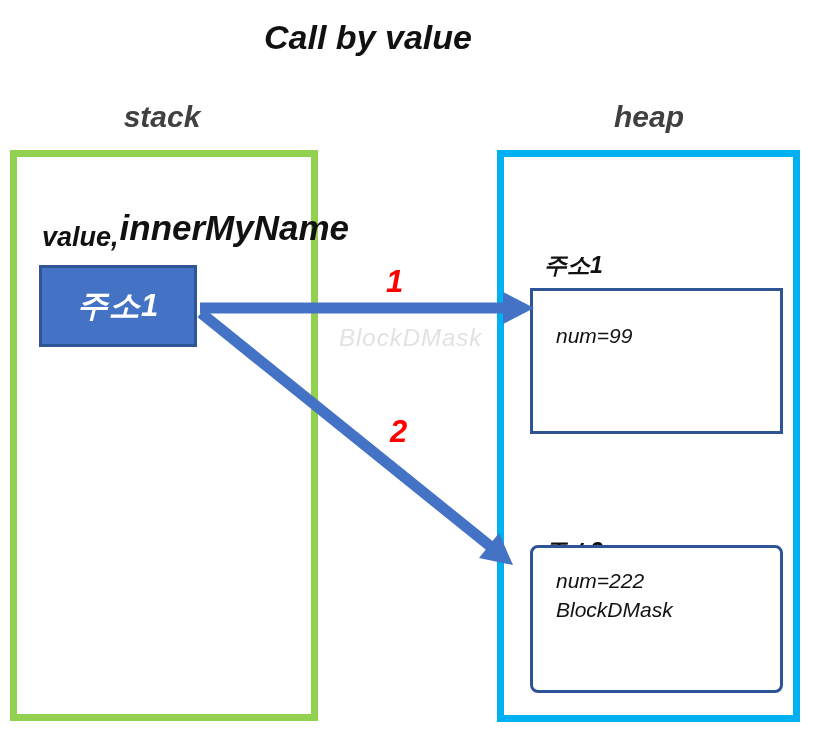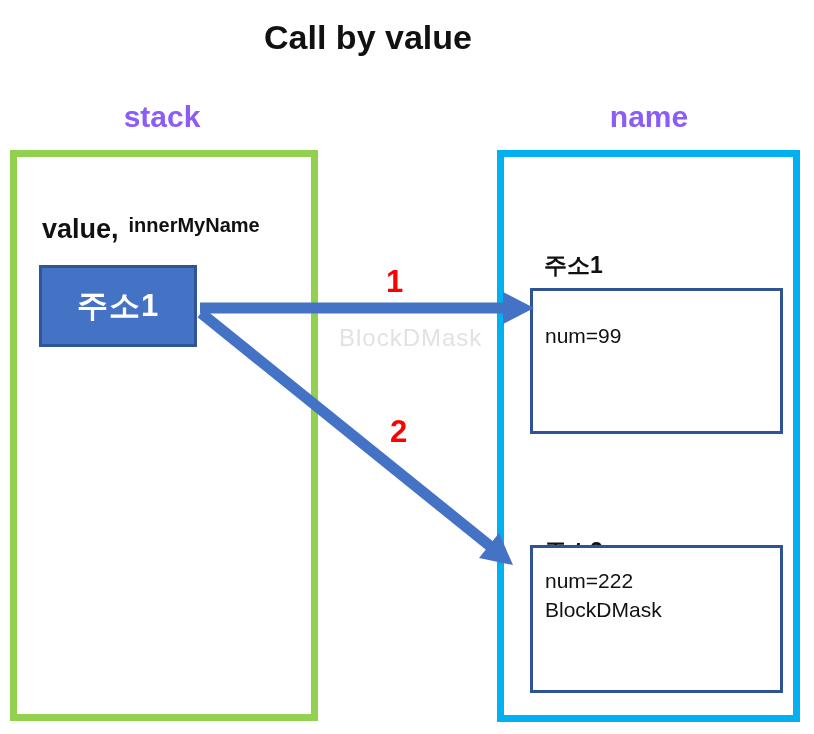--- a/index.html
+++ b/index.html
@@ -7,39 +7,40 @@
     padding: 0;
     background: #ffffff;
     font-family: "Liberation Sans", "DejaVu Sans", sans-serif;
   }
   .canvas {
     position: relative;
     width: 814px;
     height: 734px;
     background: #ffffff;
     overflow: hidden;
+    font-style: italic;
   }
   .abs { position: absolute; }
 
   .title {
     top: 18px;
     left: 368px;
     transform: translateX(-50%);
     font-size: 34px;
     font-weight: 700;
     color: #111111;
     white-space: nowrap;
     z-index: 2;
   }
   .section-label {
     top: 100px;
     transform: translateX(-50%);
     font-size: 30px;
     font-weight: 700;
-    color: #8b5cf6;
+    color: #404040;
     white-space: nowrap;
     z-index: 2;
   }
   .stack-label { left: 162px; }
   .heap-label  { left: 649px; }
 
   .stack-region {
     left: 10px;
     top: 150px;
     width: 308px;
@@ -62,24 +63,24 @@
     left: 42px;
     top: 214px;
     font-size: 27px;
     font-weight: 700;
     color: #111111;
     white-space: nowrap;
     z-index: 3;
   }
   .vars-label .right {
     display: inline-block;
-    margin-left: 10px;
+    margin-left: 1px;
     position: relative;
     top: -6px;
-    font-size: 20px;
+    font-size: 35px;
   }
 
   .address-box {
     left: 39px;
     top: 265px;
     width: 158px;
     height: 82px;
     background: #4472C4;
     border: 3px solid #2F5597;
     box-sizing: border-box;
@@ -138,35 +139,35 @@
   .heap-entry-box {
     left: 530px;
     width: 253px;
     border: 3px solid #2F5496;
     box-sizing: border-box;
     background: #ffffff;
     z-index: 2;
     font-size: 21px;
     line-height: 29px;
     color: #111111;
-    padding-left: 12px;
+    padding-left: 23px;
     padding-right: 8px;
   }
   .entry-box-1 { top: 288px; height: 146px; padding-top: 30px; }
-  .entry-box-2 { top: 545px; height: 148px; padding-top: 18px; }
+  .entry-box-2 { top: 545px; height: 148px; padding-top: 18px; border-radius: 8px; }
 </style>
 </head>
 <body>
 
 <div class="canvas">
 
   <div class="abs title">Call by value</div>
 
   <div class="abs section-label stack-label">stack</div>
-  <div class="abs section-label heap-label">name</div>
+  <div class="abs section-label heap-label">heap</div>
 
   <div class="abs stack-region"></div>
   <div class="abs heap-region"></div>
 
   <div class="abs vars-label">
     <span class="left">value,</span><span class="right">innerMyName</span>
   </div>
 
   <div class="abs address-box">
     <span class="addr-text">주소1</span>

